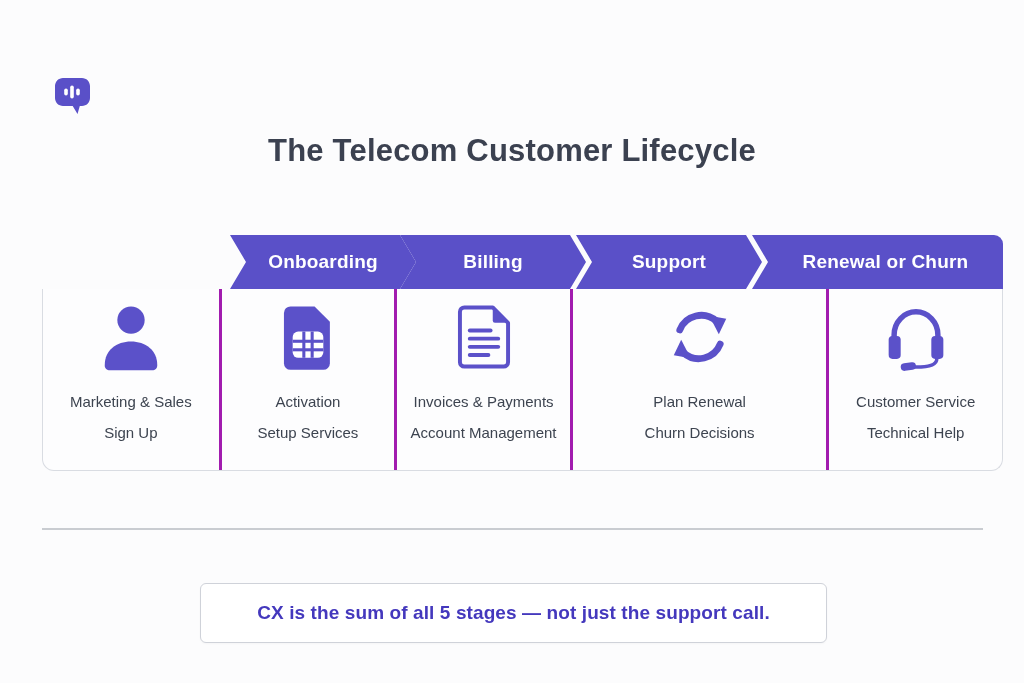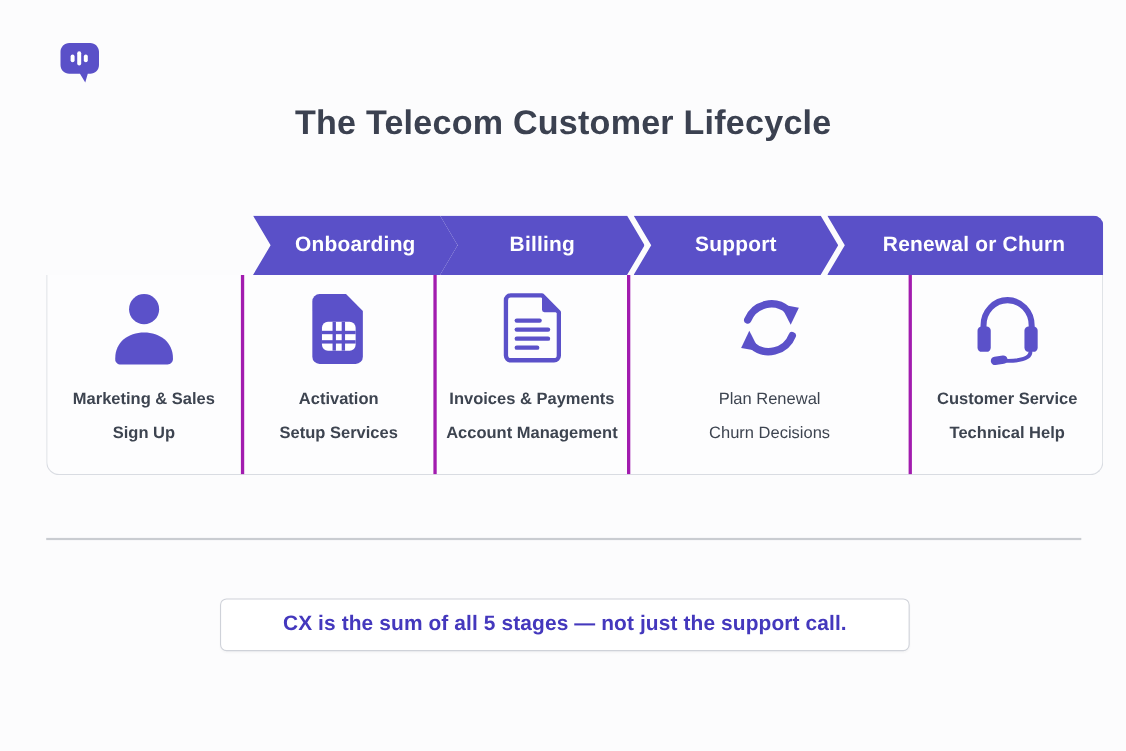--- a/index.html
+++ b/index.html
@@ -4,21 +4,21 @@
 <style>
   * { margin: 0; padding: 0; box-sizing: border-box; }
   html, body { width: 1024px; height: 683px; }
   body {
     font-family: "Liberation Sans", "DejaVu Sans", sans-serif;
     background: #fcfcfd;
     position: relative;
     overflow: hidden;
     color: #3b4150;
   }
-  .canvas { position: absolute; inset: 0; }
+  .canvas { position: absolute; inset: 0; margin-top: 39px; }
 
   
   .logo { position: absolute; left: 52px; top: 36px; width: 40px; height: 42px; }
 
   
   .title {
     position: absolute; top: 94px; left: 0; width: 1024px;
     text-align: center; font-size: 31px; font-weight: 700;
     letter-spacing: 0.2px; color: #3b4150;
   }
@@ -54,35 +54,35 @@
     display: flex; width: 961px; height: 182px;
     border: 1px solid #d9dce2; border-top: none;
     border-bottom-left-radius: 12px; border-bottom-right-radius: 12px;
     background: #fdfdfe;
   }
   .card {
     display: flex; flex-direction: column; align-items: center;
     padding-top: 13px;
   }
   .card + .card { border-left: 3px solid #a21caf; }
-  .card-1, .card-2, .card-3, .card-4 { width: 18.314%; font-weight: bold; }
+  .card-1, .card-2, .card-3, .card-4 { width: 18.314%; }
   .card-5 { width: 26.744%; }
   .card .icon { width: 70px; height: 70px; margin-bottom: 22px; }
   .card .line { font-size: 15px; color: #3d4450; line-height: 1; }
   .card .line + .line { margin-top: 16px; }
 
   
   .divider {
     position: absolute; left: 42px; top: 489px; width: 941px; height: 0;
     border-top: 2px solid #c9ccd1;
   }
 
   
   .footnote {
-    position: absolute; left: 200px; top: 544px; width: 627px; height: 48px;
+    position: absolute; left: 200px; top: 544px; width: 627px; height: 60px;
     background: #ffffff; border: 1px solid #cfd2d9; border-radius: 6px;
     display: flex; align-items: center; justify-content: center;
     box-shadow: 0 1px 2px rgba(0,0,0,0.03);
   }
   .footnote span {
     color: #4438bd; font-size: 19px; font-weight: 700; letter-spacing: 0.1px;
   }
 </style>
 </head>
 <body>

